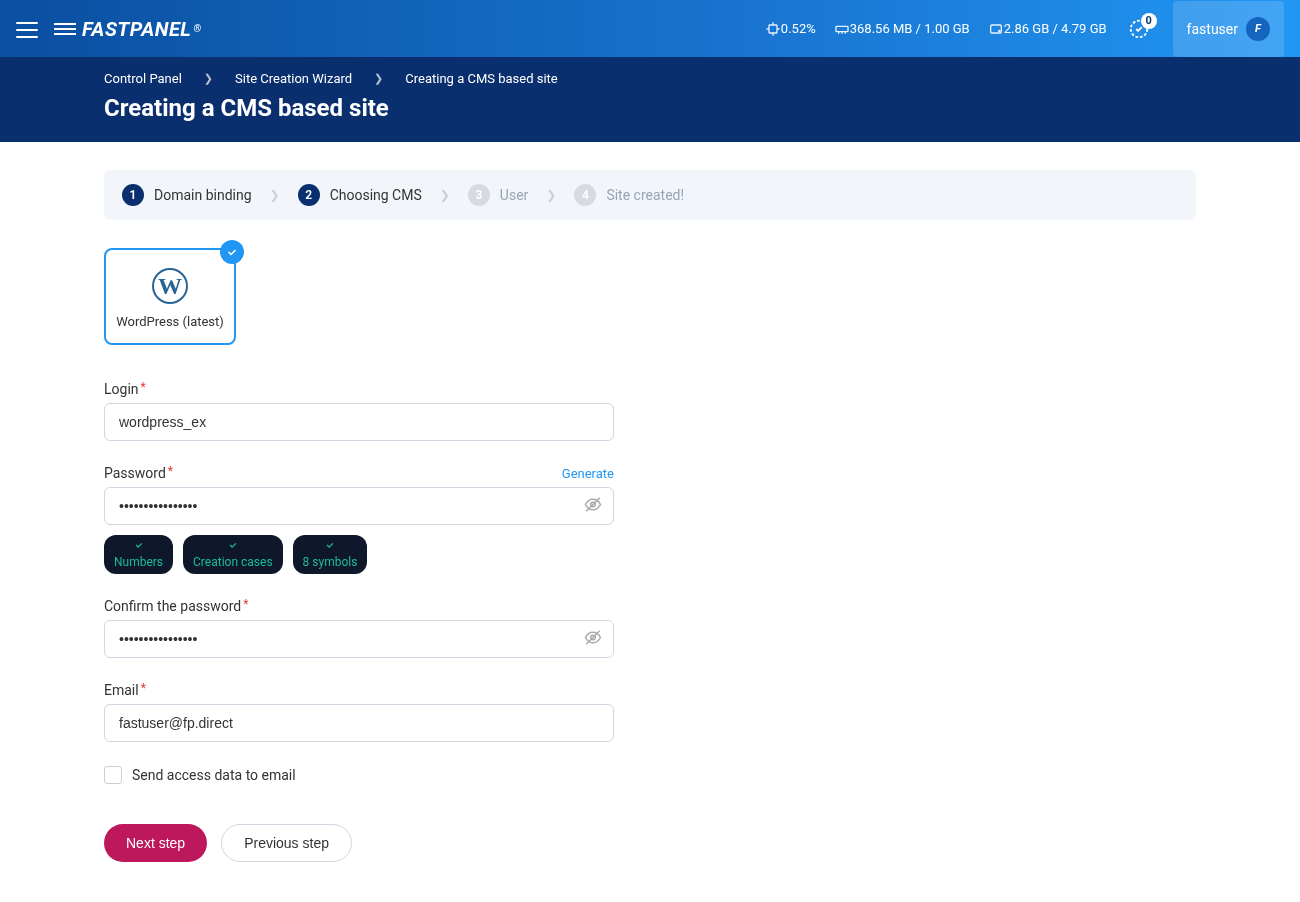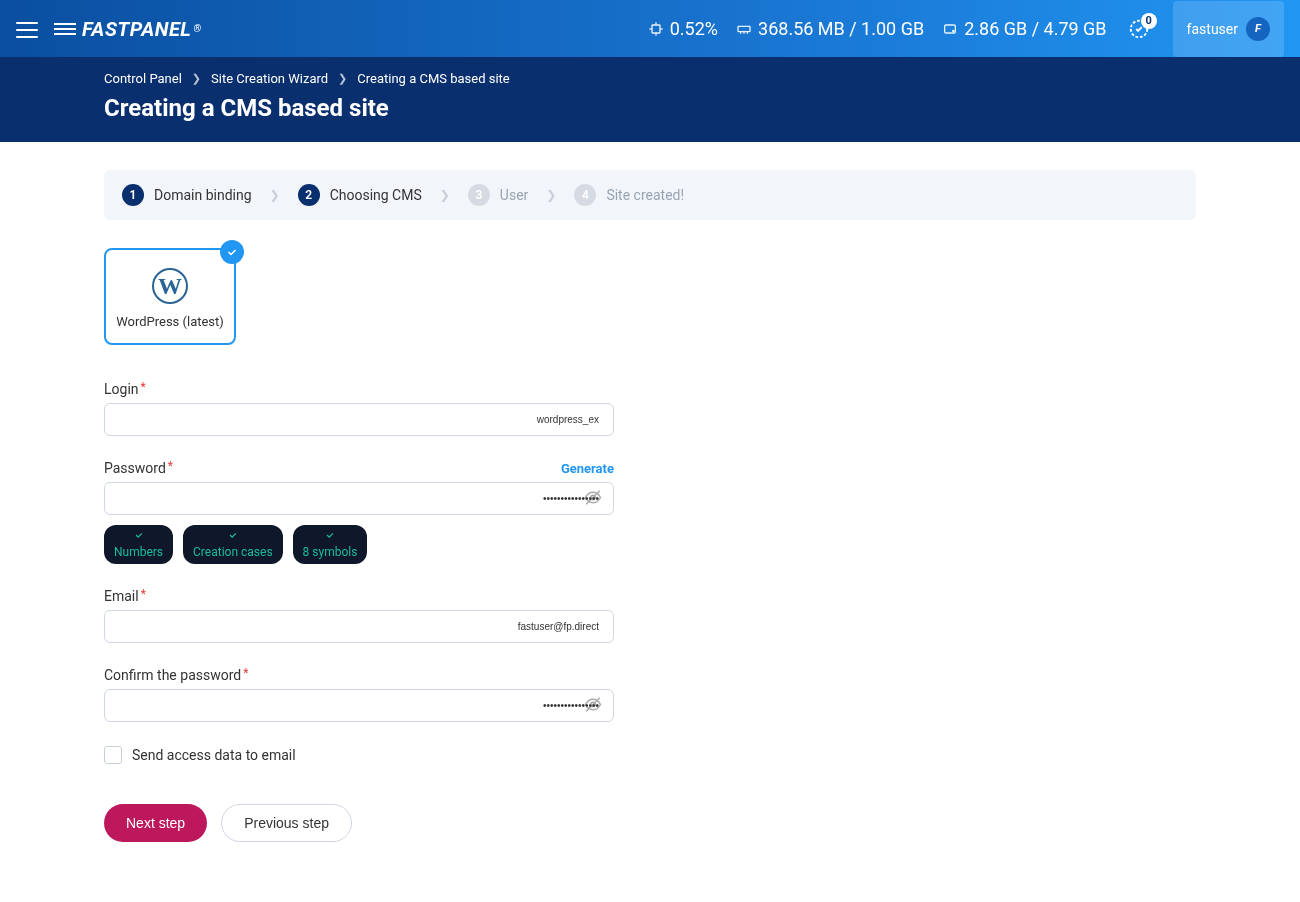--- a/index.html
+++ b/index.html
@@ -5,29 +5,29 @@
 * { box-sizing: border-box; margin: 0; padding: 0; }
 body { font-family: -apple-system, BlinkMacSystemFont, "Segoe UI", Roboto, Arial, sans-serif; font-size: 14px; color: #333; background: #fff; }
 .topbar { height: 57px; background: linear-gradient(90deg, #0a4fa0 0%, #1976d2 60%, #2196f3 100%); display: flex; align-items: center; padding: 0 16px; color: #fff; }
 .menu-icon { width: 24px; height: 24px; cursor: pointer; margin-right: 14px; }
 .menu-icon div { width: 22px; height: 2px; background: #fff; margin: 5px 0; border-radius: 1px; }
 .logo { font-size: 20px; font-weight: 700; font-style: italic; letter-spacing: 0.5px; display: flex; align-items: center; }
 .logo-bars { display: inline-flex; flex-direction: column; margin-right: 6px; gap: 3px; }
 .logo-bars span { display: block; width: 22px; height: 2px; background: #fff; }
 .logo sup { font-size: 10px; font-weight: 400; margin-left: 2px; }
 .topbar-spacer { flex: 1; }
-.stat { display: flex; align-items: center; gap: 6px; margin-left: 18px; font-size: 18px; }
+.stat { display: flex; align-items: center; margin-left: 18px; font-size: 13px; }
 .stat-icon { opacity: 0.9; }
 .notif { position: relative; margin-left: 18px; width: 28px; height: 28px; display: flex; align-items: center; justify-content: center; cursor: pointer; }
 .notif-badge { position: absolute; top: -2px; right: -4px; background: #fff; color: #0a3570; font-size: 11px; font-weight: 700; border-radius: 10px; min-width: 16px; height: 16px; display: flex; align-items: center; justify-content: center; padding: 0 4px; }
 .user-area { display: flex; align-items: center; gap: 8px; margin-left: 20px; font-size: 14px; cursor: pointer; background: rgba(255,255,255,0.15); padding: 16px 14px; border-radius: 4px; }
 .avatar { width: 24px; height: 24px; border-radius: 50%; background: #1565c0; display: flex; align-items: center; justify-content: center; font-size: 11px; font-weight: 700; font-style: italic; }
 .subheader { background: #0a2f6e; color: #fff; padding: 14px 0 20px 0; }
 .subheader-inner { max-width: 1240px; margin: 0 auto; padding: 0 74px; }
-.breadcrumb { font-size: 13px; display: flex; align-items: center; gap: 10px; margin-bottom: 8px; }
+.breadcrumb { font-size: 13px; display: flex; align-items: center; gap: 22px; margin-bottom: 8px; }
 .breadcrumb a { color: #fff; text-decoration: none; cursor: pointer; }
 .breadcrumb .sep { opacity: 0.7; font-size: 11px; }
 .page-title { font-size: 24px; font-weight: 700; }
 .content { max-width: 1240px; margin: 0 auto; padding: 28px 74px 40px; }
 .steps { background: #f2f6fb; border-radius: 6px; padding: 14px 18px; display: flex; align-items: center; gap: 18px; margin-bottom: 28px; }
 .step { display: flex; align-items: center; gap: 10px; font-size: 14px; }
 .step-num { width: 22px; height: 22px; border-radius: 50%; display: flex; align-items: center; justify-content: center; font-size: 12px; font-weight: 600; }
 .step.done .step-num, .step.active .step-num { background: #0a2f6e; color: #fff; }
 .step.pending .step-num { background: #d6dbe3; color: #fff; }
 .step.done .step-label, .step.active .step-label { color: #333; }
@@ -35,23 +35,23 @@
 .step-sep { color: #c8cfd9; font-size: 12px; }
 .cms-card { width: 132px; border: 2px solid #2196f3; border-radius: 8px; padding: 18px 6px 14px; text-align: center; position: relative; cursor: pointer; margin-bottom: 36px; }
 .cms-check { position: absolute; top: -10px; right: -10px; width: 24px; height: 24px; background: #2196f3; border-radius: 50%; display: flex; align-items: center; justify-content: center; }
 .cms-logo { width: 36px; height: 36px; border-radius: 50%; border: 2px solid #2a6496; display: inline-flex; align-items: center; justify-content: center; font-family: Georgia, serif; font-size: 24px; font-weight: 700; color: #2a6496; margin-bottom: 10px; }
 .cms-name { font-size: 13px; color: #333; }
 .form { width: 510px; }
 .field { margin-bottom: 24px; }
 .label-row { display: flex; justify-content: space-between; align-items: flex-end; margin-bottom: 6px; }
 .label { font-size: 14px; color: #333; }
 .req { color: #e53935; font-size: 12px; margin-left: 2px; position: relative; top: -3px; }
-.gen-link { color: #2196f3; font-size: 13px; cursor: pointer; font-weight: 700; }
+.gen-link { color: #2196f3; font-size: 13px; cursor: pointer; font-weight: 400; }
 .input-wrap { position: relative; }
-.input { width: 100%; border: 1px solid #d0d7e2; border-radius: 6px; padding: 10px 14px; font-size: 10px; color: #333; outline: none; text-align: right; }
+.input { width: 100%; border: 1px solid #d0d7e2; border-radius: 6px; padding: 10px 14px; font-size: 14px; color: #333; outline: none; }
 .eye-icon { position: absolute; right: 12px; top: 50%; transform: translateY(-50%); cursor: pointer; opacity: 0.5; }
 .pw-hints { display: flex; gap: 10px; margin-top: 10px; }
 .hint { background: #0f172a; color: #1abc9c; font-size: 12px; padding: 5px 10px; border-radius: 12px; display: flex; align-items: center; gap: 5px; flex-direction: column; }
 .check-row { display: flex; align-items: center; gap: 10px; margin-bottom: 40px; }
 .checkbox { width: 18px; height: 18px; border: 1.5px solid #c8cfd9; border-radius: 3px; cursor: pointer; }
 .buttons { display: flex; gap: 14px; }
 .btn { border-radius: 20px; padding: 10px 22px; font-size: 14px; cursor: pointer; border: none; font-weight: 500; }
 .btn-primary { background: #be185d; color: #fff; }
 .btn-secondary { background: #fff; color: #333; border: 1px solid #d0d7e2; }
 </style>
@@ -201,41 +201,41 @@
             <svg width="10" height="10" viewBox="0 0 24 24" fill="none" stroke="#1abc9c" stroke-width="3">
               <polyline points="5 12 10 17 19 8"></polyline>
             </svg>
             <span>8 symbols</span>
           </span>
       </div>
     </div>
 
     <div class="field">
       <div class="label-row">
-        <span class="label"><span>Email</span><span class="req">*</span></span>
-      </div>
-      <input class="input" type="text" value="fastuser@fp.direct" style="">
-    </div>
-
-    <div class="field">
-      <div class="label-row">
         <span class="label"><span>Confirm the password</span><span class="req">*</span></span>
       </div>
       <div class="input-wrap">
         <input class="input" type="password" value="••••••••••••••••" style="">
         <span class="eye-icon">
           <svg width="18" height="18" viewBox="0 0 24 24" fill="none" stroke="#555" stroke-width="2">
               <path d="M2 12s3.5-7 10-7 10 7 10 7-3.5 7-10 7S2 12 2 12z"></path>
               <circle cx="12" cy="12" r="3"></circle>
               <line x1="3" y1="21" x2="21" y2="3"></line>
             </svg>
         </span>
       </div>
     </div>
 
+    <div class="field">
+      <div class="label-row">
+        <span class="label"><span>Email</span><span class="req">*</span></span>
+      </div>
+      <input class="input" type="text" value="fastuser@fp.direct" style="">
+    </div>
+
     <div class="check-row">
       <div class="checkbox"></div>
       <span>Send access data to email</span>
     </div>
 
     <div class="buttons">
       <button class="btn btn-primary">Next step</button>
       <button class="btn btn-secondary">Previous step</button>
     </div>
 

